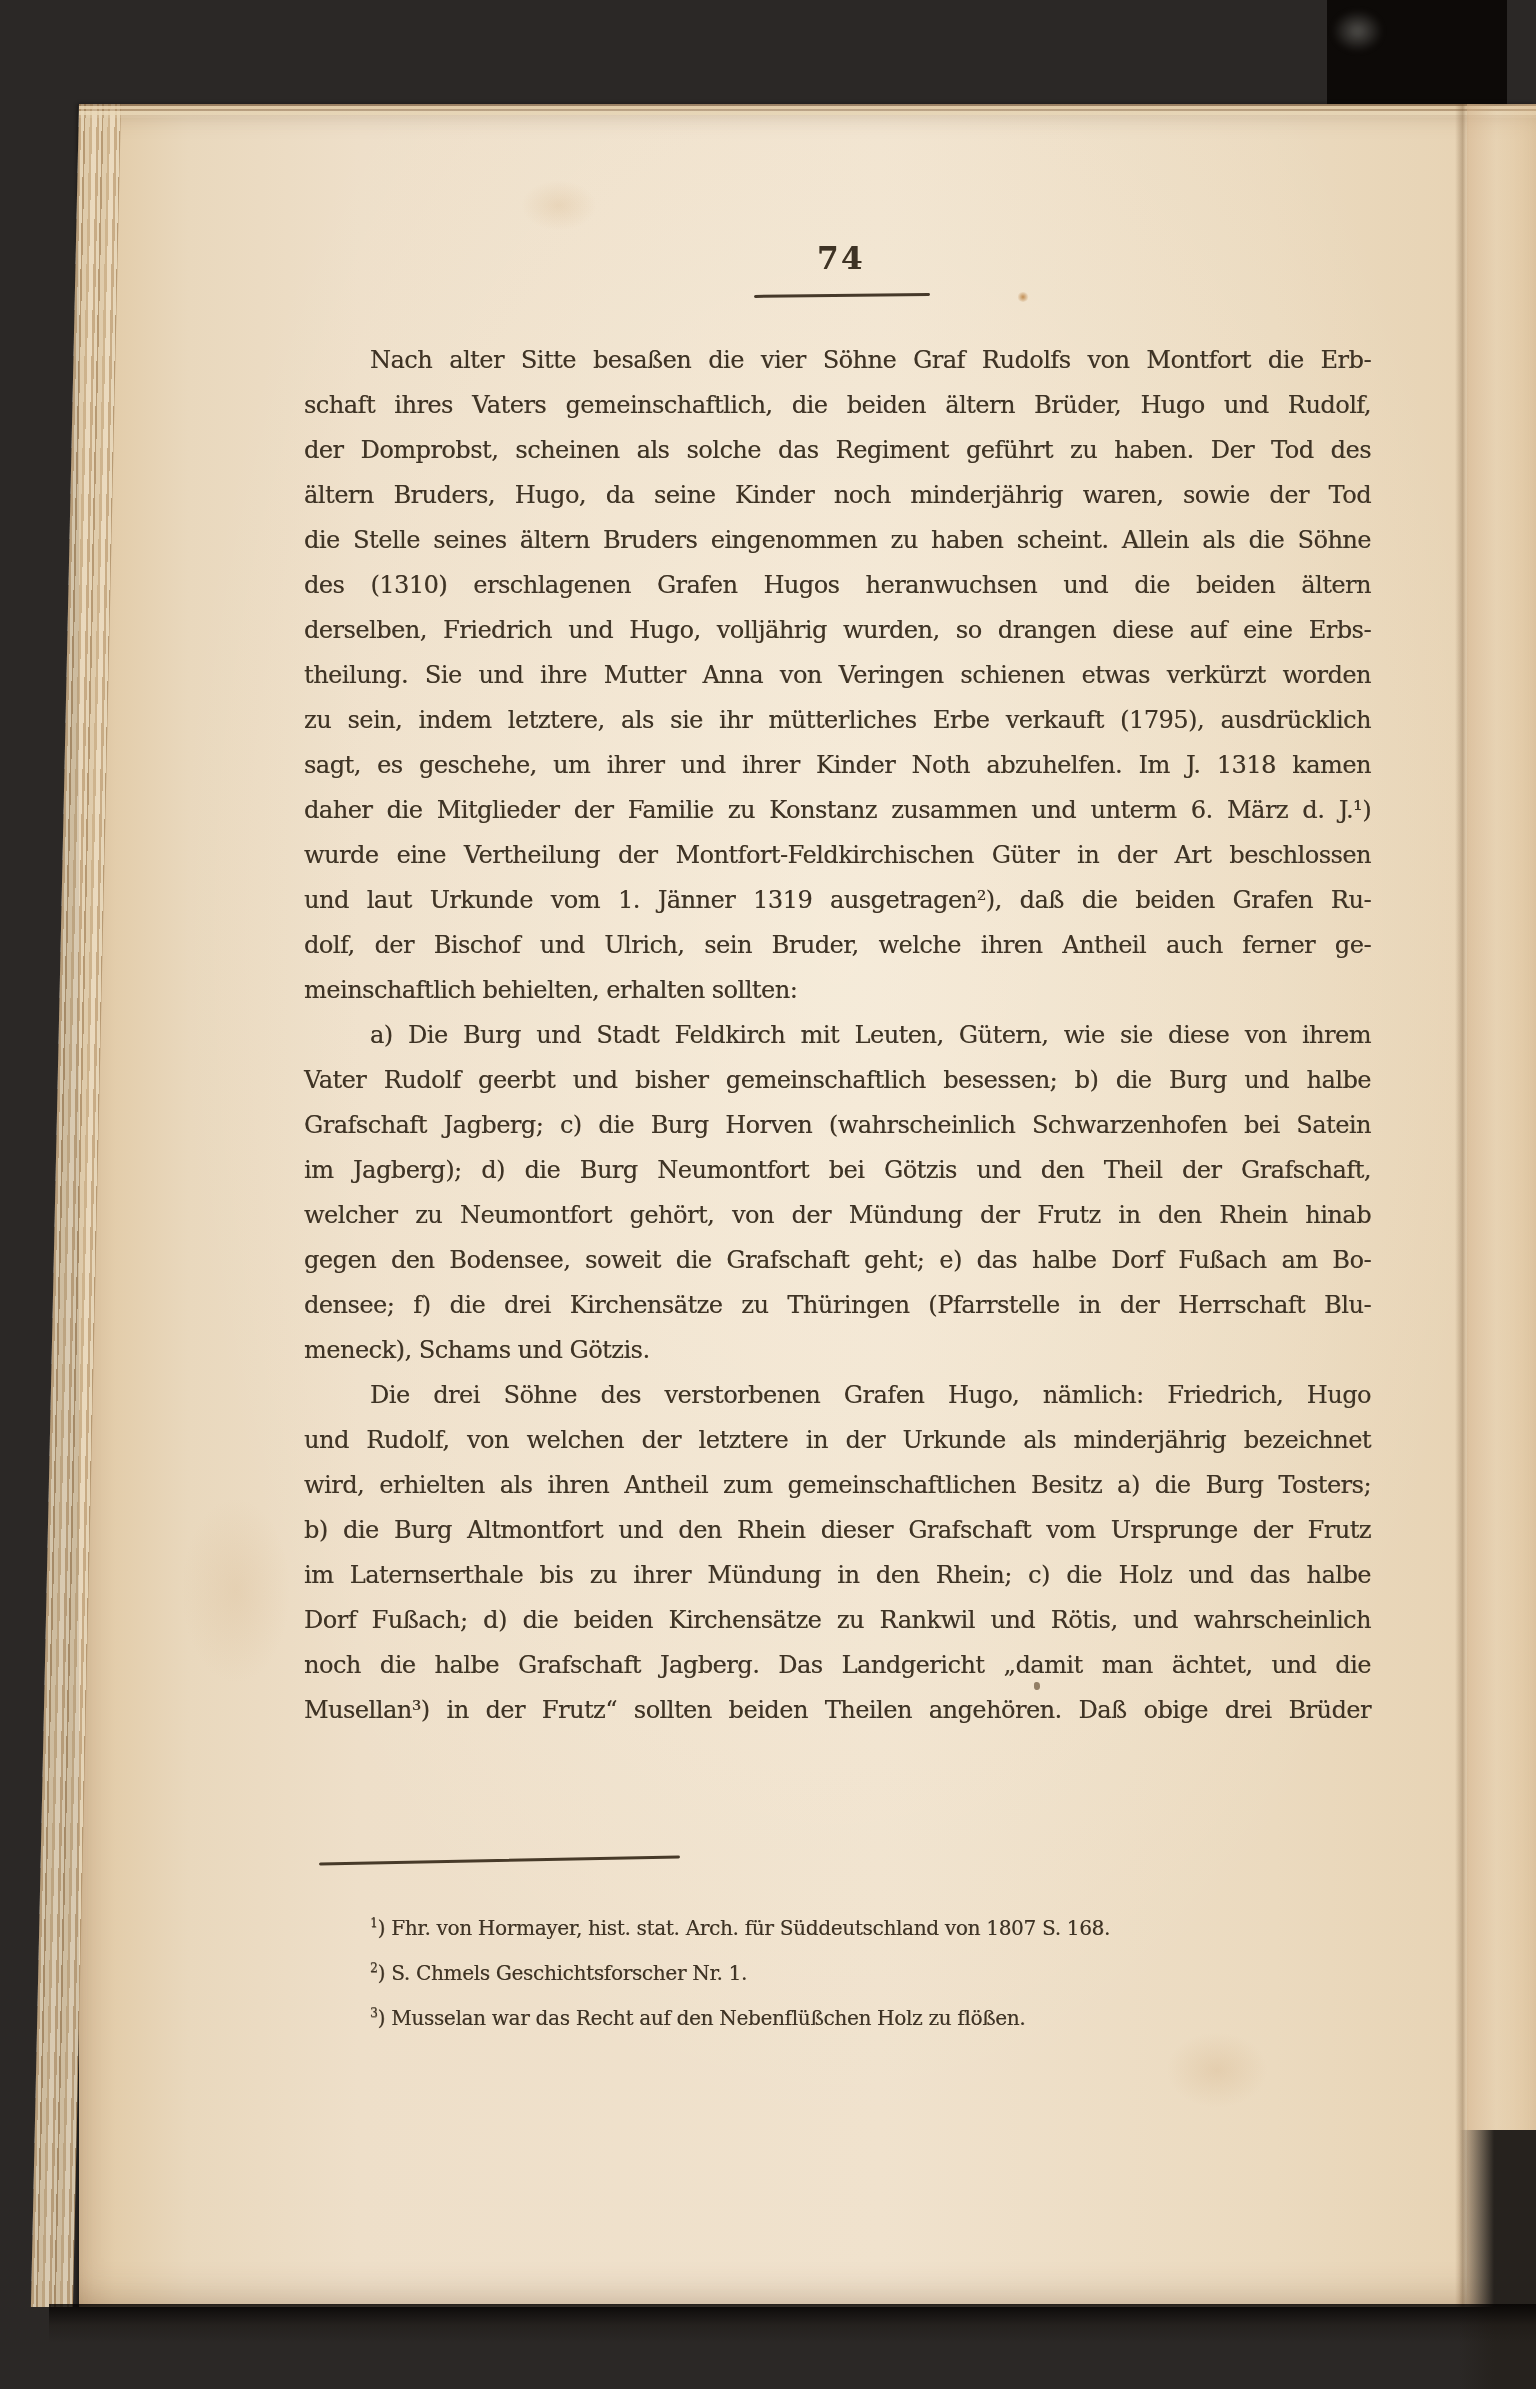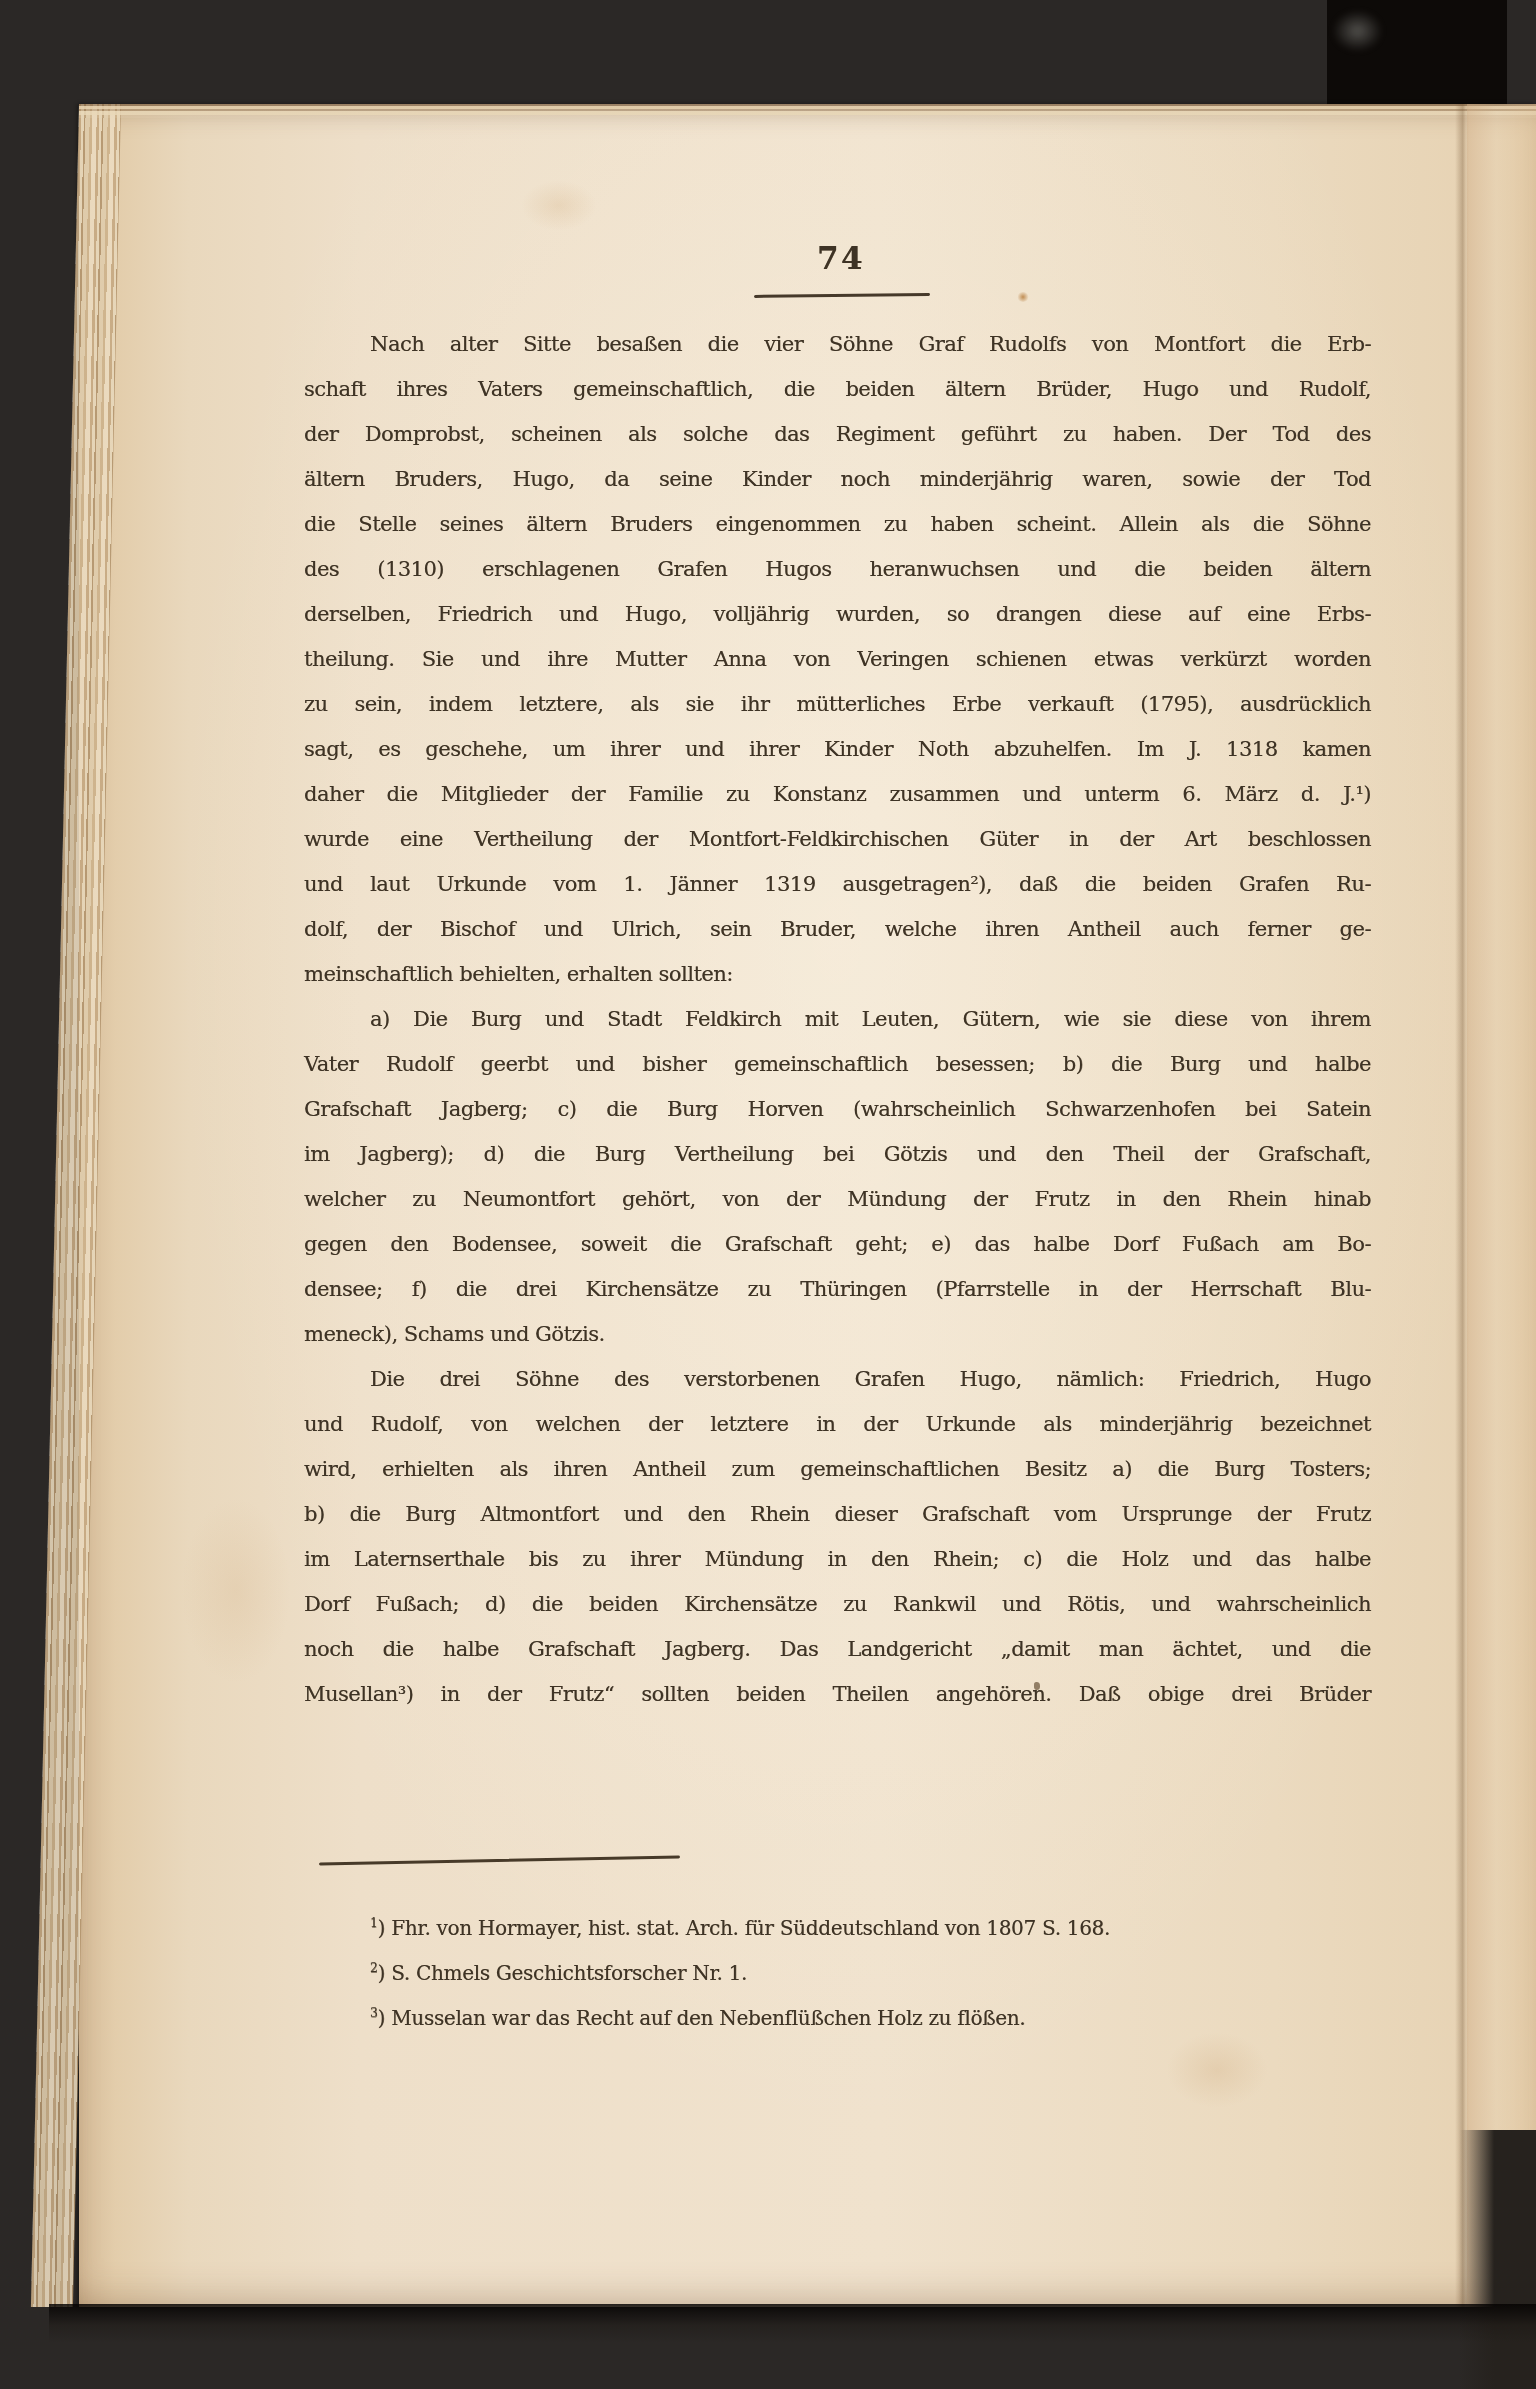--- a/index.html
+++ b/index.html
@@ -75,22 +75,22 @@
   .ink{color:#3e3325;text-shadow:0.3px 0.3px 0.4px rgba(56,43,26,0.55);}
   .page-number{
     position:absolute;left:677px;top:136px;width:170px;
     font-size:31px;text-align:center;letter-spacing:2.5px;font-weight:bold;
   }
   .page-number-rule{
     position:absolute;left:675px;top:190px;width:176px;height:3.4px;
     background:#46392a;transform:rotate(-0.6deg);border-radius:1.7px;
   }
   .body-text{
-    position:absolute;left:225px;top:218px;width:1067px;
-    font-size:21px;letter-spacing:-0.5px;
+    position:absolute;left:225px;top:234px;width:1067px;
+    font-size:24px;letter-spacing:-0.5px;
   }
   .text-line{
     line-height:45px;height:45px;white-space:nowrap;
     text-align:justify;text-align-last:justify;
   }
   .text-line{white-space:normal;}
   .text-line.indent{text-indent:66px;}
   .text-line.short{text-align-last:left;}
   .footnote-separator{
     position:absolute;left:240px;top:1755px;width:361px;height:3.4px;
@@ -140,21 +140,21 @@
           <div class="text-line">daher die Mitglieder der Familie zu Konstanz zusammen und unterm 6. März d. J.¹)</div>
           <div class="text-line">wurde eine Vertheilung der Montfort-Feldkirchischen Güter in der Art beschlossen</div>
           <div class="text-line">und laut Urkunde vom 1. Jänner 1319 ausgetragen²), daß die beiden Grafen Ru-</div>
           <div class="text-line">dolf, der Bischof und Ulrich, sein Bruder, welche ihren Antheil auch ferner ge-</div>
           <div class="text-line short">meinschaftlich behielten, erhalten sollten:</div>
         </div>
         <div>
           <div class="text-line indent">a) Die Burg und Stadt Feldkirch mit Leuten, Gütern, wie sie diese von ihrem</div>
           <div class="text-line">Vater Rudolf geerbt und bisher gemeinschaftlich besessen; b) die Burg und halbe</div>
           <div class="text-line">Grafschaft Jagberg; c) die Burg Horven (wahrscheinlich Schwarzenhofen bei Satein</div>
-          <div class="text-line">im Jagberg); d) die Burg Vertheilung bei Götzis und den Theil der Grafschaft,</div>
+          <div class="text-line">im Jagberg); d) die Burg Neumontfort bei Götzis und den Theil der Grafschaft,</div>
           <div class="text-line">welcher zu Neumontfort gehört, von der Mündung der Frutz in den Rhein hinab</div>
           <div class="text-line">gegen den Bodensee, soweit die Grafschaft geht; e) das halbe Dorf Fußach am Bo-</div>
           <div class="text-line">densee; f) die drei Kirchensätze zu Thüringen (Pfarrstelle in der Herrschaft Blu-</div>
           <div class="text-line short">meneck), Schams und Götzis.</div>
         </div>
         <div>
           <div class="text-line indent">Die drei Söhne des verstorbenen Grafen Hugo, nämlich: Friedrich, Hugo</div>
           <div class="text-line">und Rudolf, von welchen der letztere in der Urkunde als minderjährig bezeichnet</div>
           <div class="text-line">wird, erhielten als ihren Antheil zum gemeinschaftlichen Besitz a) die Burg Tosters;</div>
           <div class="text-line">b) die Burg Altmontfort und den Rhein dieser Grafschaft vom Ursprunge der Frutz</div>

